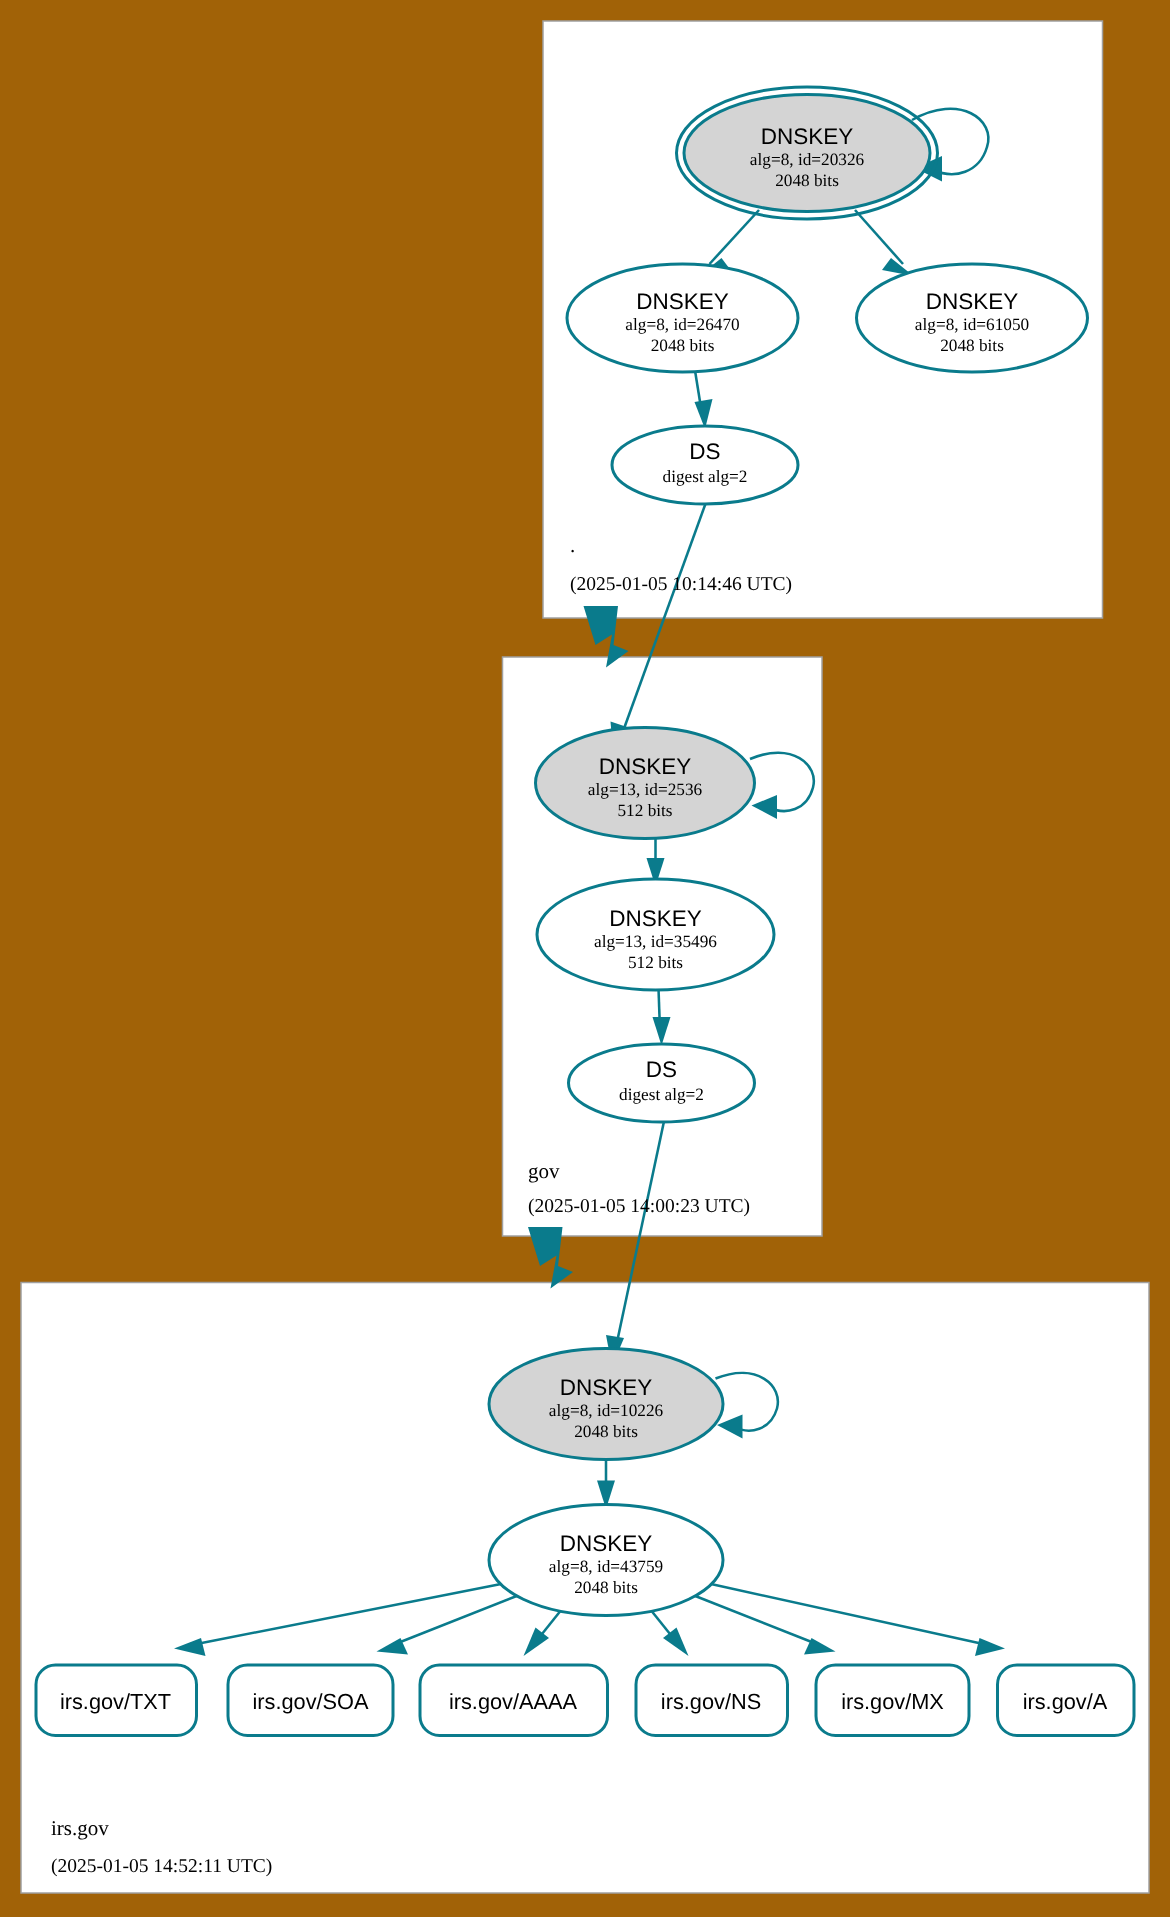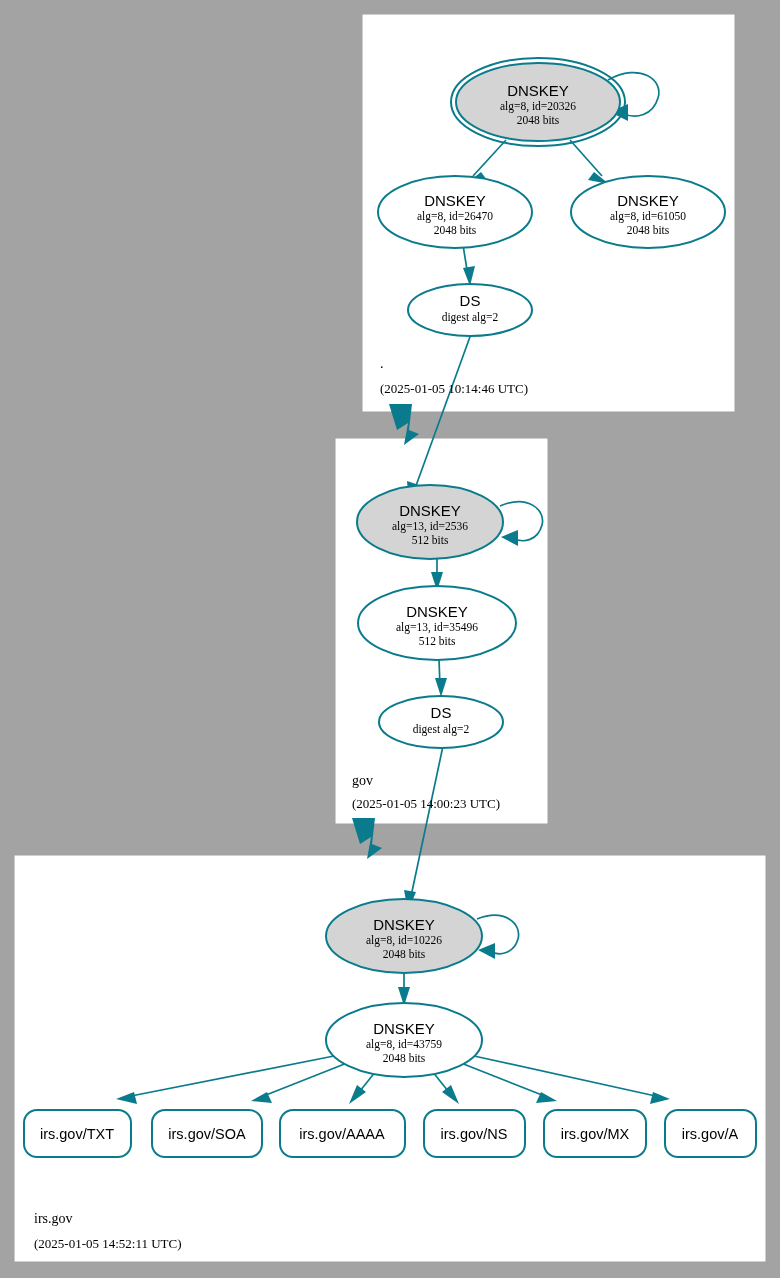--- a/index.html
+++ b/index.html
@@ -4,21 +4,21 @@
 <style>
   html, body {
     margin: 0;
     padding: 0;
     background: #ffffff;
   }
   #canvas {
     position: relative;
     width: 780px;
     height: 1278px;
-    background: #a3a3a3;
+    background: #a16207;
     overflow: hidden;
     font-family: "Liberation Sans", sans-serif;
   }
   #graph-svg {
     position: absolute;
     left: 0;
     top: 0;
     width: 780px;
     height: 1278px;
   }

